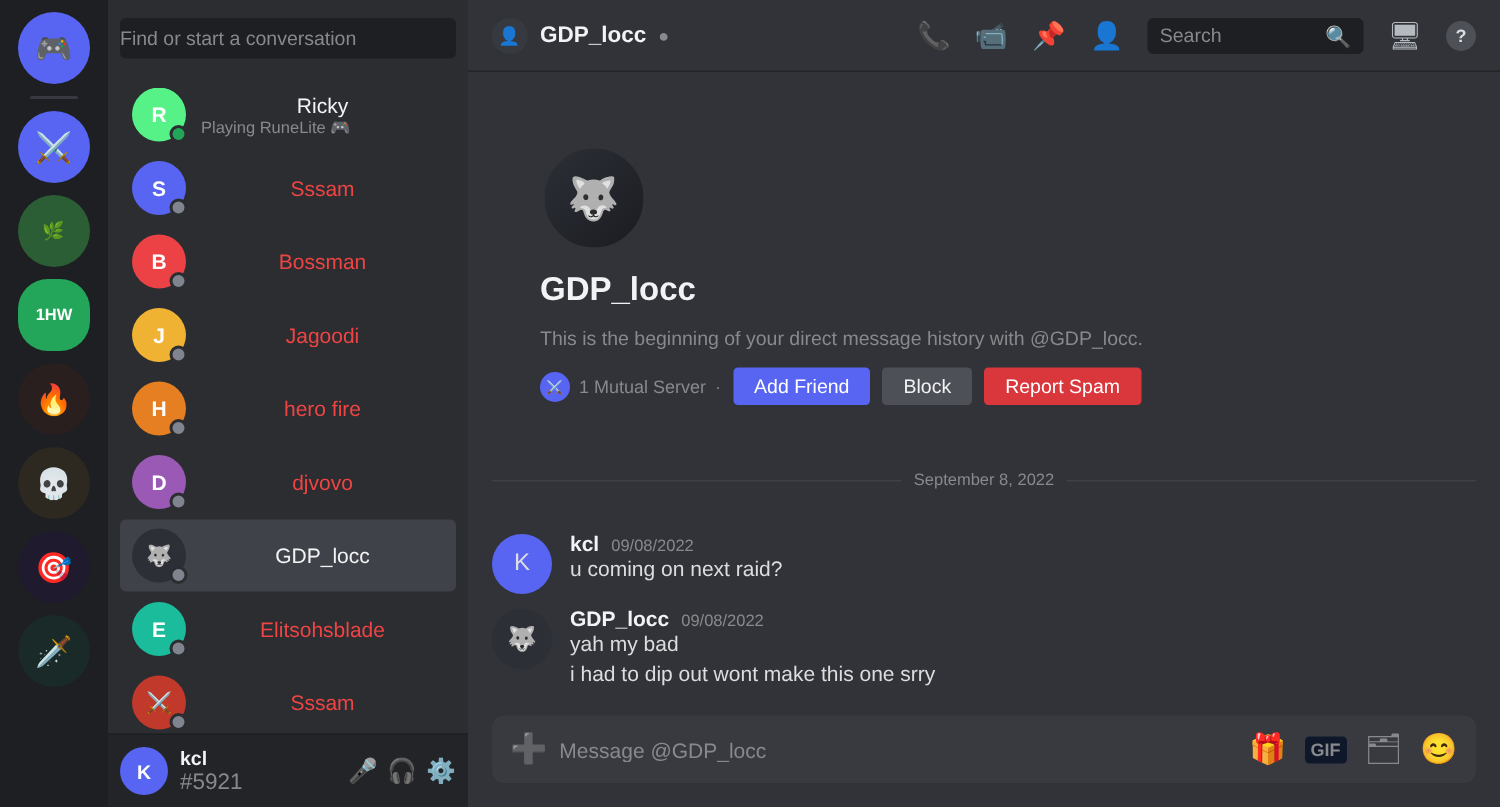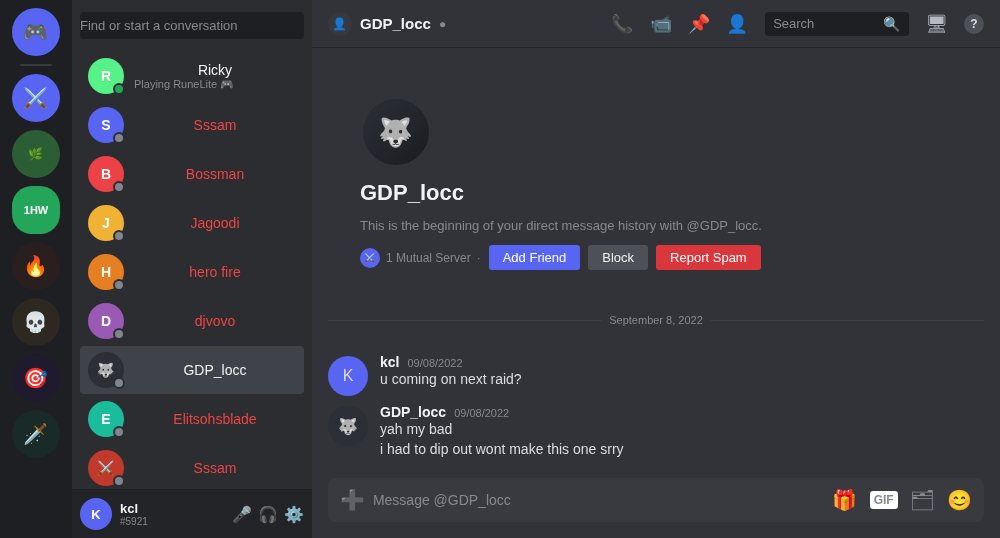--- a/index.html
+++ b/index.html
@@ -102,21 +102,21 @@
       border-top: 1px solid #1e1f22;
     }
     .user-panel-avatar {
       width: 32px; height: 32px; border-radius: 50%;
       background: #5865f2;
       display: flex; align-items: center; justify-content: center;
       font-size: 13px; font-weight: 700; color: white; flex-shrink: 0;
     }
     .user-panel-info { flex: 1; }
     .user-panel-name { font-size: 13px; font-weight: 600; color: #f2f3f5; }
-    .user-panel-disc { font-size: 10px; color: #87898c; }
+    .user-panel-disc { font-size: 15px; color: #87898c; }
     .user-panel-controls { display: flex; gap: 6px; }
     .ctrl-icon { width: 20px; height: 20px; display: flex; align-items: center; justify-content: center; color: #b5bac1; cursor: pointer; font-size: 16px; }
 
     
     .main-content {
       flex: 1;
       display: flex;
       flex-direction: column;
       background: #313338;
       overflow: hidden;
@@ -472,19 +472,19 @@
     </div>
 
   </div>
 
   <div class="message-input-area">
     <div class="message-input-box">
       <span class="input-icon">➕</span>
       <input type="text" placeholder="Message @GDP_locc" style="">
       <div class="input-actions">
         <span class="input-icon">🎁</span>
-        <span class="input-icon" style="font-size:12px;font-weight:700;background:#ffffff;padding:2px 4px;border-radius:3px;">GIF</span>
+        <span class="input-icon" style="font-size:12px;font-weight:700;background:#0f172a;padding:2px 4px;border-radius:3px;">GIF</span>
         <span class="input-icon">🗂</span>
         <span class="input-icon">😊</span>
       </div>
     </div>
   </div>
 </div>
 
 </body></html>

